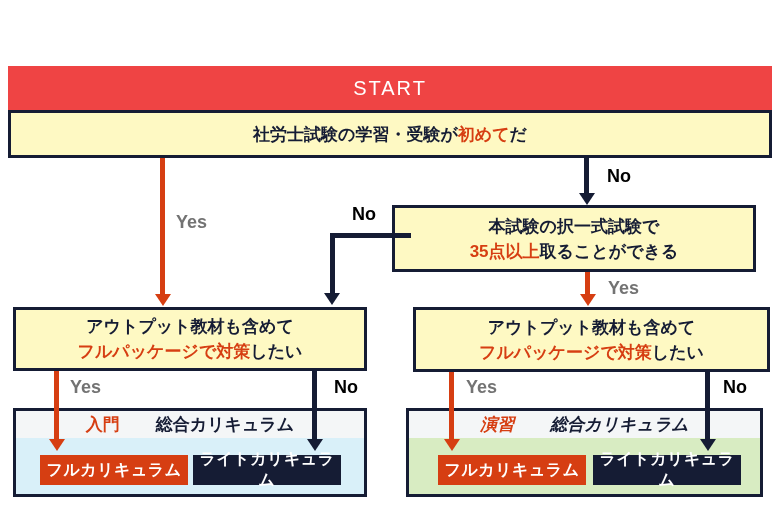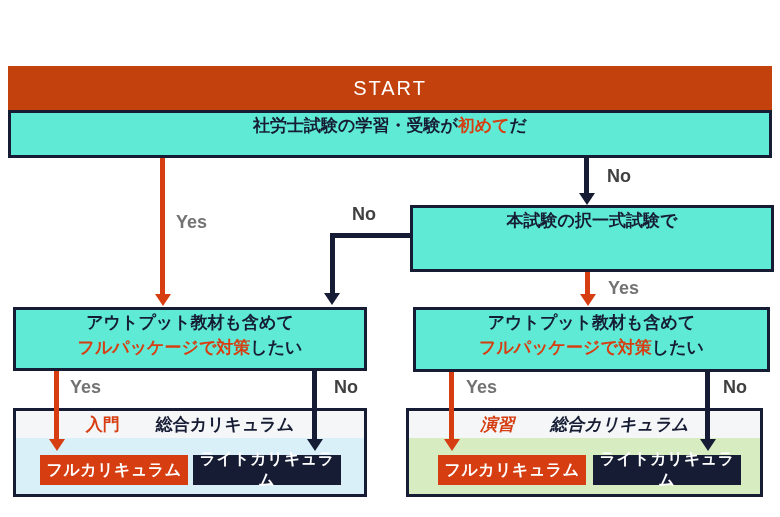--- a/index.html
+++ b/index.html
@@ -14,50 +14,50 @@
     position:absolute; left:30px; top:15px; width:318px; height:36px;
     border:2px solid #d63e12; display:flex; align-items:center; justify-content:center;
     color:#d63e12; font-size:17px; font-weight:700; letter-spacing:0.5px;
   }
   .page-title {
     position:absolute; left:366px; top:13px; height:38px; display:flex; align-items:center;
     color:#151c34; font-size:24px; font-weight:700; letter-spacing:1px;
   }
   
   .start-bar {
-    position:absolute; left:8px; top:66px; width:764px; height:44px; background:#c2410c;
+    position:absolute; left:8px; top:66px; width:764px; height:44px; background:#ef4444;
     color:#ffffff; display:flex; align-items:center; justify-content:center;
     font-size:20px; font-weight:500; letter-spacing:2px;
   }
   
   .box {
-    position:absolute; background:#5eead4; border:3px solid #151c34;
-    display:flex; flex-direction:column; align-items:center; justify-content:flex-start;
+    position:absolute; background:#fef9c3; border:3px solid #151c34;
+    display:flex; flex-direction:column; align-items:center; justify-content:center;
     font-size:17px; font-weight:600; color:#151c34; line-height:25px; text-align:center;
     z-index:1;
   }
   .hl { color:#d63e12; font-weight:700; }
   .q-first { left:8px;  top:110px; width:764px; height:48px; }
-  .q-score { left:410px; top:205px; width:364px; height:67px; }
+  .q-score { left:392px; top:205px; width:364px; height:67px; }
   .q-pkg-left  { left:13px;  top:307px; width:354px; height:64px; }
   .q-pkg-right { left:413px; top:307px; width:357px; height:65px; }
   
   .line-v { position:absolute; width:5px; z-index:4; }
   .line-h { position:absolute; height:5px; z-index:4; }
   .navy-bg { background:#151c34; }
   .orange-bg { background:#d63e12; }
   .head {
     position:absolute; width:0; height:0; z-index:4;
     border-left:8px solid transparent; border-right:8px solid transparent;
   }
   .head.navy-hd { border-top:12px solid #151c34; }
   .head.orange-hd { border-top:12px solid #d63e12; }
   .lbl { position:absolute; font-size:18px; font-weight:700; z-index:5; }
   .lbl-yes { color:#737373; }
-  .lbl-no  { color:#404040; }
+  .lbl-no  { color:#000000; }
   
   .result {
     position:absolute; width:354px; height:89px; border:3px solid #151c34;
     background:#f4f6f7; z-index:1;
   }
   .result-left  { left:13px;  top:408px; }
   .result-right { left:406px; top:408px; width:357px;font-style:italic; }
   .result-title {
     height:27px; display:flex; align-items:center; justify-content:center;
     font-size:17px; font-weight:700; color:#151c34;gap:36px;
@@ -91,20 +91,23 @@
   <div class="line-v orange-bg" style="left:160px; top:158px; height:136px;"></div>
   <div class="head orange-hd" style="left:155px; top:294px;"></div>
   <div class="lbl lbl-yes" style="left:176px; top:212px;">Yes</div>
 
   <div class="line-v navy-bg" style="left:584px; top:158px; height:35px;"></div>
   <div class="head navy-hd" style="left:579px; top:193px;"></div>
   <div class="lbl lbl-no" style="left:607px; top:166px;">No</div>
 
   <div class="box q-score">
     <div>本試験の択一式試験で</div>
+    <div>
+      <span class="hl">35点以上</span><span>取ることができる</span>
+    </div>
   </div>
 
   <div class="line-h navy-bg" style="left:330px; top:233px; width:81px;"></div>
   <div class="line-v navy-bg" style="left:330px; top:233px; height:60px;"></div>
   <div class="head navy-hd" style="left:324px; top:293px;"></div>
   <div class="lbl lbl-no" style="left:352px; top:204px;">No</div>
 
   <div class="line-v orange-bg" style="left:585px; top:272px; height:22px;"></div>
   <div class="head orange-hd" style="left:580px; top:294px;"></div>
   <div class="lbl lbl-yes" style="left:608px; top:278px;">Yes</div>

